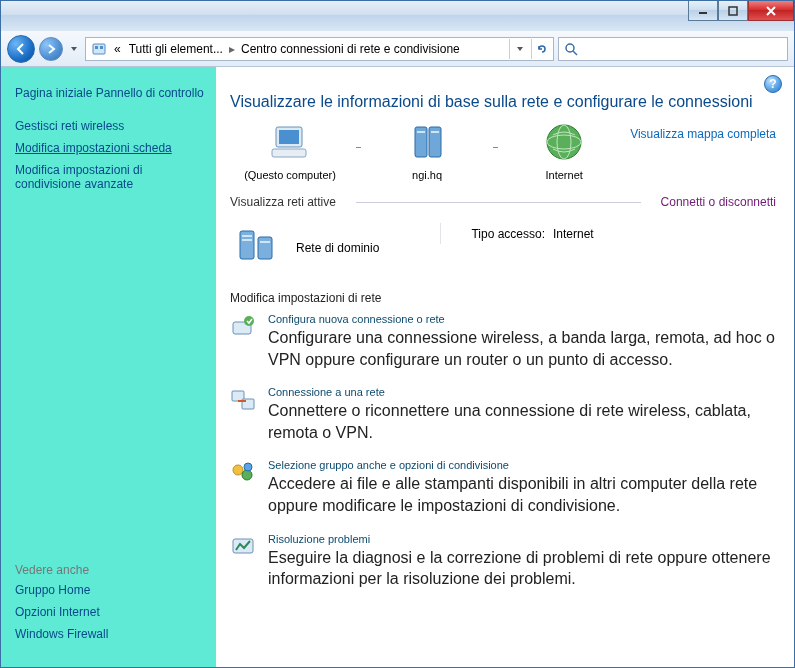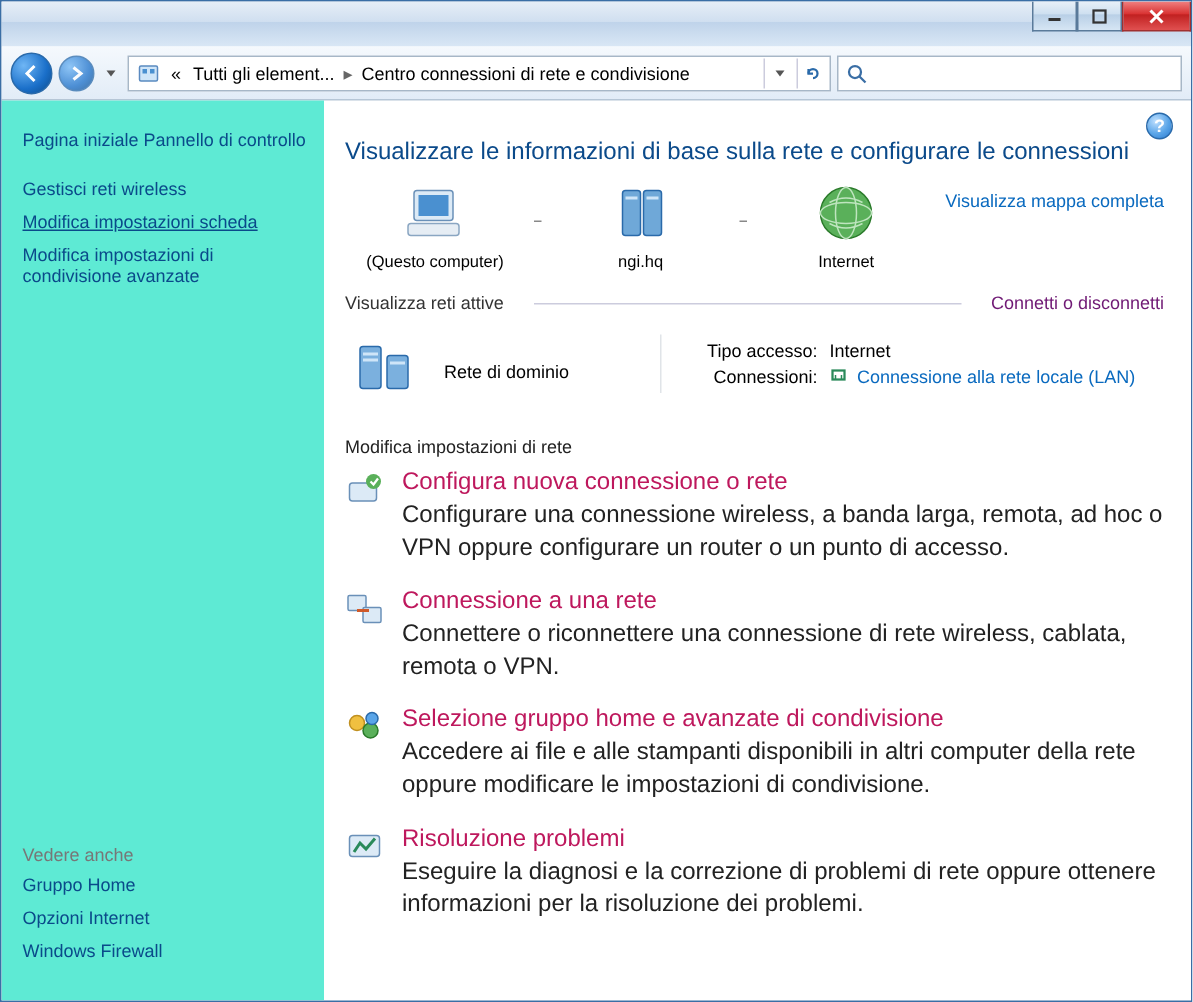--- a/index.html
+++ b/index.html
@@ -59,21 +59,21 @@
   .active-name { width:130px; padding-top:14px; }
   .active-details { flex:1; padding-top:4px; font-size:12px; border-left:1px solid #e0e4e8; padding-left:14px; }
   .kv { display:flex; gap:8px; margin-bottom:3px; }
   .kv .k { width:90px;text-align:right; }
   .kv .v.link { color:#0a6abf; cursor:pointer; }
   .kv .v .ic { display:inline-block; vertical-align:middle; margin-right:3px; }
   
   h2 { font-weight:normal; font-size:12px; color:#222; margin:18px 0 8px; }
   .task { display:flex; gap:12px; margin-bottom:16px; }
   .task-icon { width:30px; display:flex; justify-content:center; padding-top:1px; }
-  .task-body .tl { color:#be185d; cursor:pointer; display:block; margin-bottom:2px; font-size:16px; }
+  .task-body .tl { color:#0c4a6e; cursor:pointer; display:block; margin-bottom:2px; font-size:11px; }
   .task-body .td { font-size:16px; color:#222; line-height:1.35; }
 </style>
 </head>
 <body>
 
 <div class="window">
 
   <div class="titlebar">
     <div class="win-controls">
       <div class="win-btn">
@@ -220,31 +220,20 @@
         </div>
         <div class="active-name">
           <div style="height:4px"></div>
           <div>Rete di dominio</div>
         </div>
         <div class="active-details">
           <div class="kv">
             <span class="k">Tipo accesso:</span>
             <span class="v">Internet</span>
           </div>
-          <div class="kv">
-            <span class="k">Connessioni:</span>
-            <span class="v link">
-              <span class="ic"><svg width="12" height="12">
-                    <rect x="2" y="3" width="8" height="6" fill="none" stroke="#2a8a5a" stroke-width="1.5"></rect>
-                    <line x1="4" y1="6" x2="4" y2="9" stroke="#2a8a5a"></line>
-                    <line x1="8" y1="6" x2="8" y2="9" stroke="#2a8a5a"></line>
-                  </svg></span>
-              <span>Connessione alla rete locale (LAN)</span>
-            </span>
-          </div>
         </div>
       </div>
 
       <h2>Modifica impostazioni di rete</h2>
 
       <div class="task">
         <div class="task-icon">
           <svg width="26" height="26">
               <rect x="3" y="8" width="18" height="12" rx="2" fill="#dceaf6" stroke="#6a90b8"></rect>
               <circle cx="19" cy="7" r="5" fill="#5ab05a"></circle>
@@ -273,21 +262,21 @@
 
       <div class="task">
         <div class="task-icon">
           <svg width="26" height="26">
               <circle cx="8" cy="10" r="5" fill="#f0c040" stroke="#c09020"></circle>
               <circle cx="17" cy="15" r="5" fill="#5ab05a" stroke="#2a7a2a"></circle>
               <circle cx="18" cy="7" r="4" fill="#5aa5e8" stroke="#2a6aaa"></circle>
             </svg>
         </div>
         <div class="task-body">
-          <span class="tl">Selezione gruppo home e avanzate di condivisione</span>
+          <span class="tl">Selezione gruppo anche e opzioni di condivisione</span>
           <span class="td">Accedere ai file e alle stampanti disponibili in altri computer della rete oppure modificare le impostazioni di condivisione.</span>
         </div>
       </div>
 
       <div class="task">
         <div class="task-icon">
           <svg width="26" height="26">
               <rect x="3" y="5" width="20" height="14" rx="2" fill="#dceaf6" stroke="#6a90b8"></rect>
               <path d="M6 16 L10 10 L14 14 L20 7" fill="none" stroke="#2a8a5a" stroke-width="2"></path>
             </svg>

